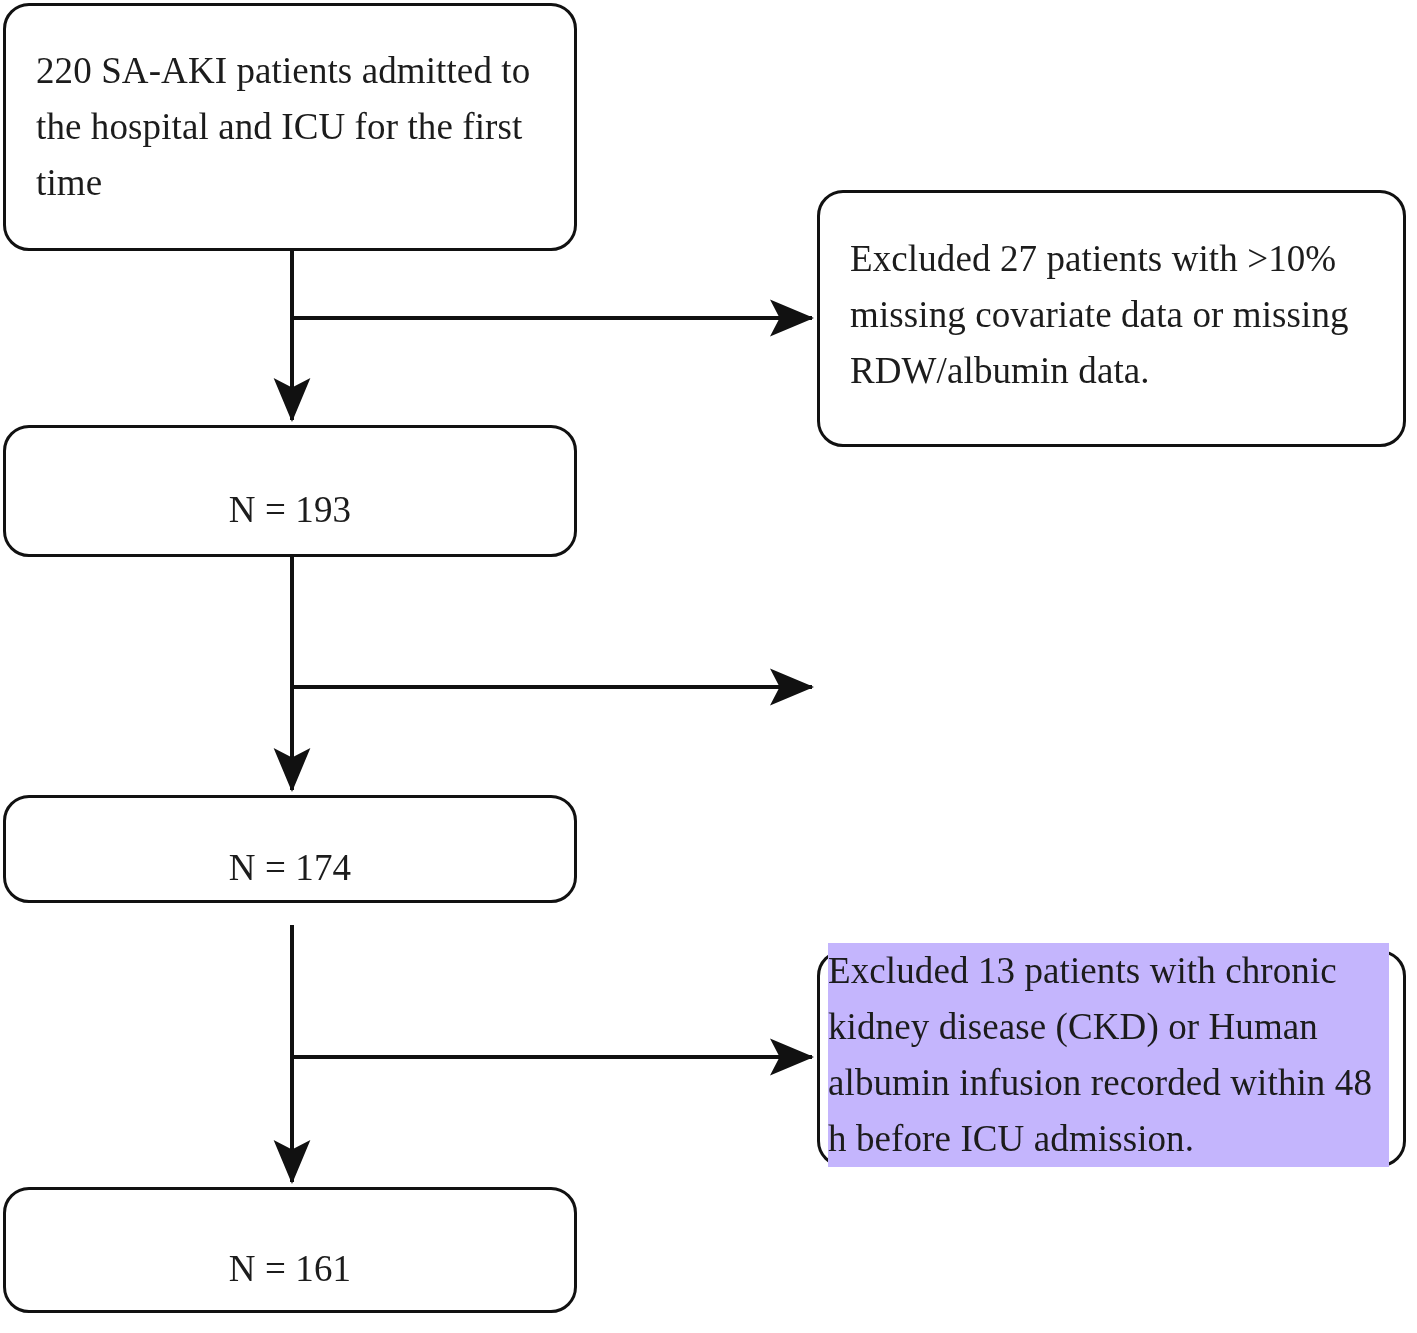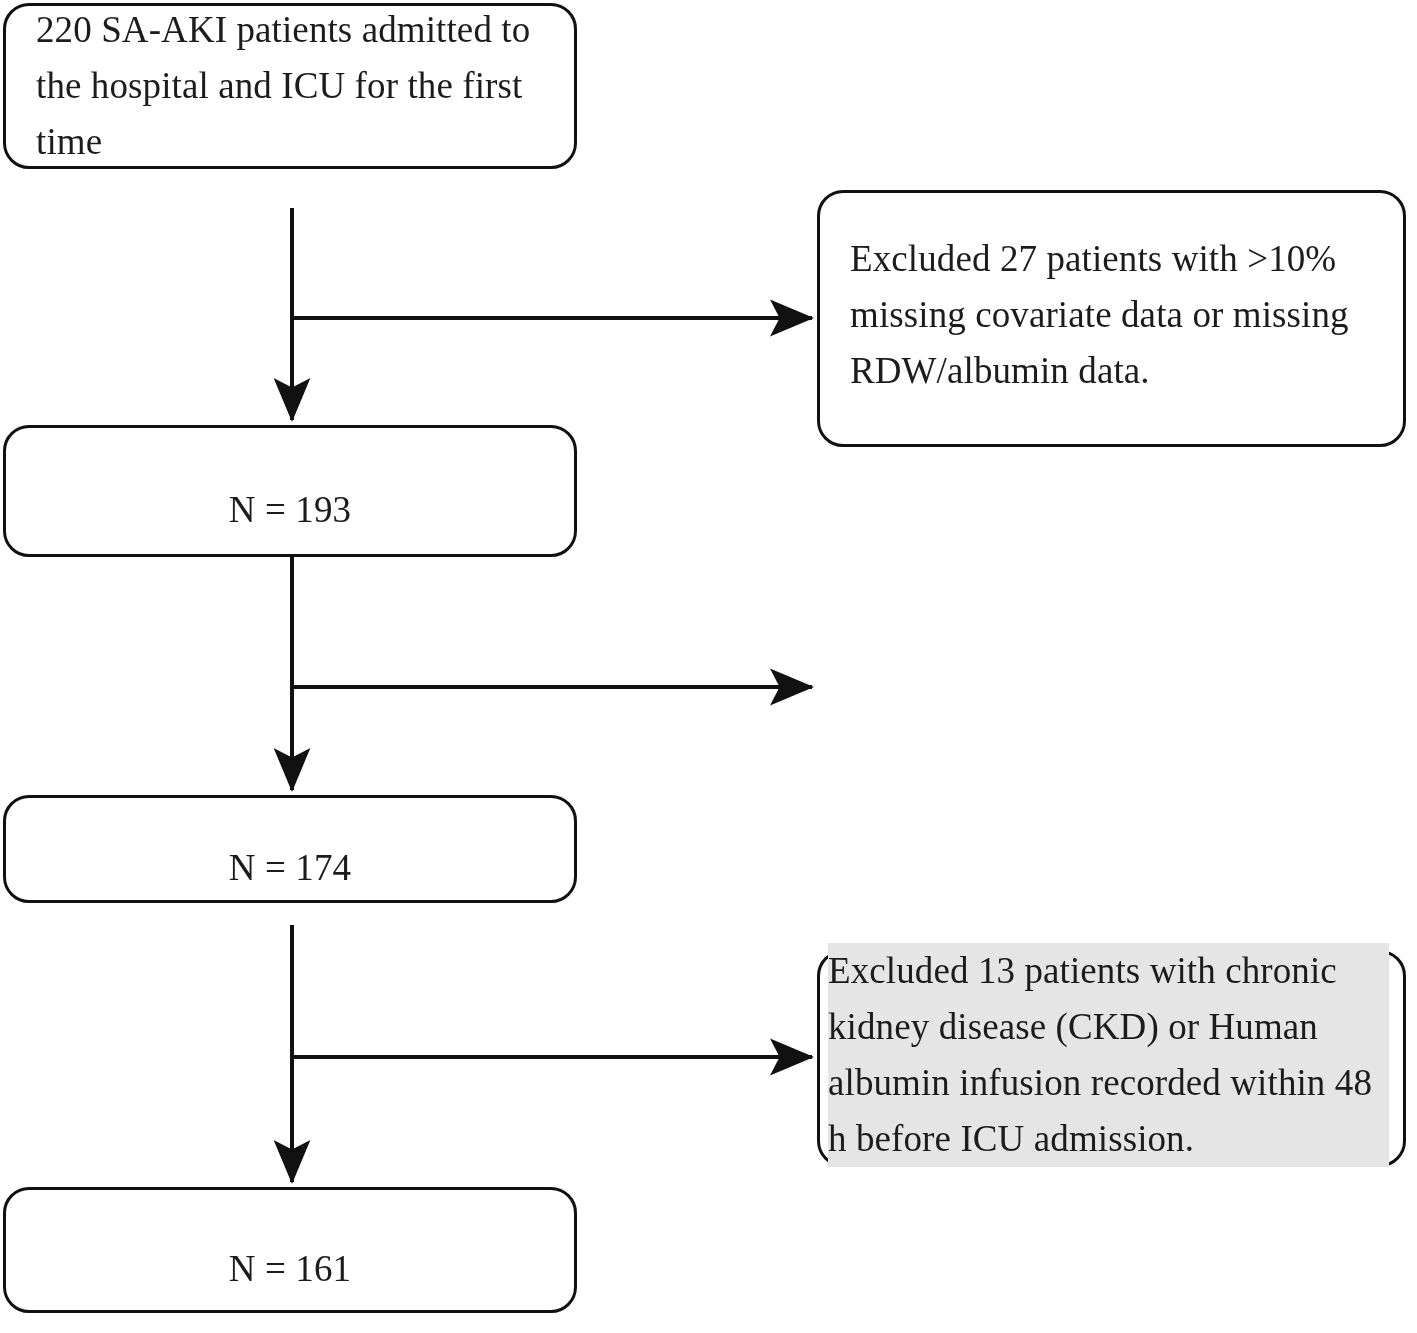--- a/index.html
+++ b/index.html
@@ -74,21 +74,21 @@
   }
   .node.exclusion .node-text {
     text-align: left;
   }
   .node.exclusion.pad-left {
     padding-left: 30px;
   }
 
   
   .node.exclusion.highlighted .node-text {
-    background: #e5e5e5;
+    background: #c4b5fd;
     box-decoration-break: clone;
     -webkit-box-decoration-break: clone;
   }
 </style>
 </head>
 <body>
 
 <div id="flowchart-canvas">
 
   <svg id="connector-layer" width="1417" height="1333" viewBox="0 0 1417 1333" xmlns="http://www.w3.org/2000/svg">
@@ -104,21 +104,21 @@
 
     <line x1="292" y1="557" x2="292" y2="790" stroke="#111111" stroke-width="4" marker-end="url(#arrow-head)"></line>
 
     <line x1="292" y1="687" x2="812" y2="687" stroke="#111111" stroke-width="4" marker-end="url(#arrow-head)"></line>
 
     <line x1="292" y1="925" x2="292" y2="1182" stroke="#111111" stroke-width="4" marker-end="url(#arrow-head)"></line>
 
     <line x1="292" y1="1057" x2="812" y2="1057" stroke="#111111" stroke-width="4" marker-end="url(#arrow-head)"></line>
   </svg>
 
-  <div class="node source" style="left:3px; top:3px; width:574px; height:166px;">
+  <div class="node source" style="left:3px; top:3px; width:574px; height:248px;">
     <span class="node-text">220 SA-AKI patients admitted to the hospital and ICU for the first time</span>
   </div>
 
   <div class="node cohort" style="left:3px; top:425px; width:574px; height:132px;">
     <span class="node-text">N = 193</span>
   </div>
 
   <div class="node cohort" style="left:3px; top:795px; width:574px; height:108px;">
     <span class="node-text">N = 174</span>
   </div>

